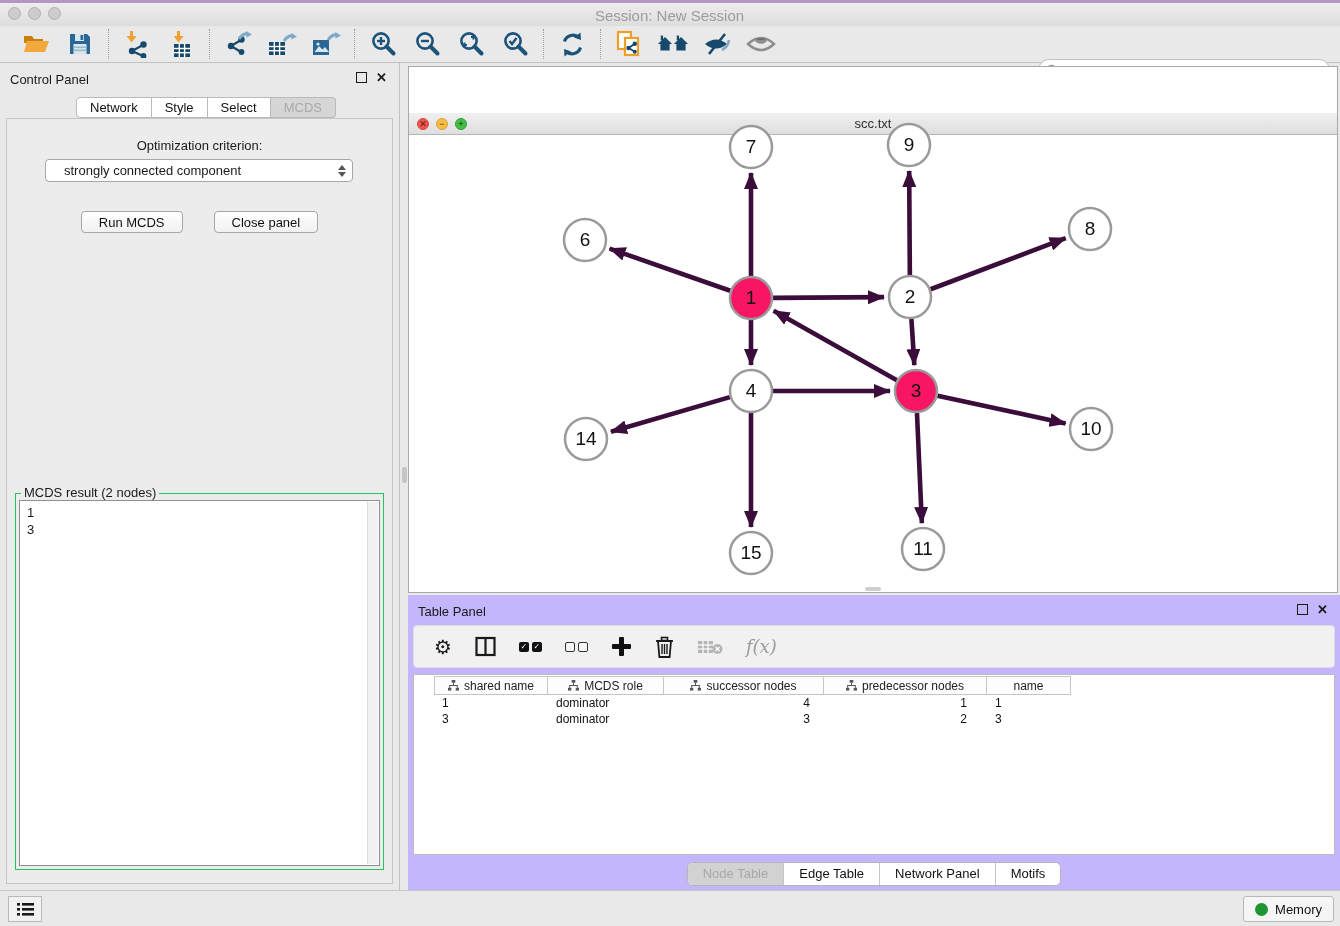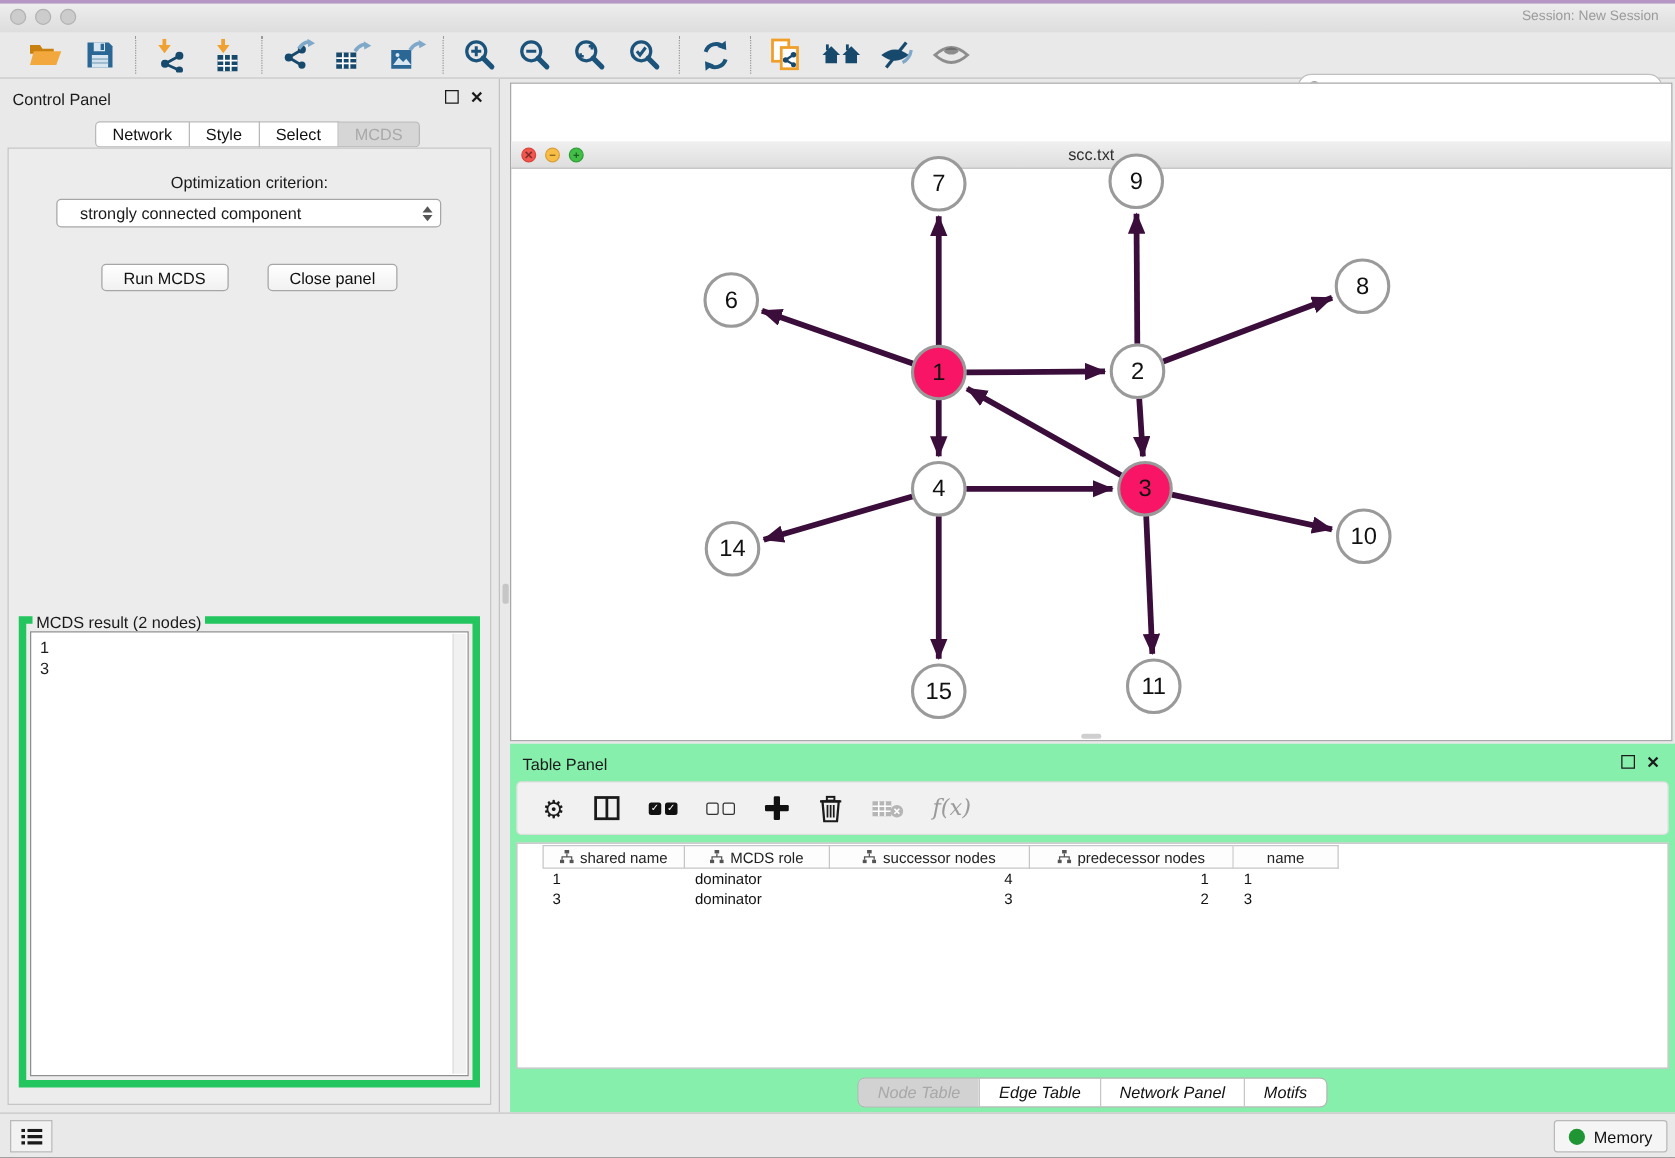--- a/index.html
+++ b/index.html
@@ -7,22 +7,22 @@
   #app {
     position:relative; width:1340px; height:926px; overflow:hidden;
     background:#e9e9e9; font-family:"Liberation Sans", sans-serif; color:#1a1a1a;
   }
   
   .top-accent { position:absolute; top:0; left:0; right:0; height:3px; background:#b495c3; }
   .titlebar { position:absolute; top:3px; left:0; right:0; height:23px;
     background:linear-gradient(#ededed,#dddddd); }
   .traffic { position:absolute; top:4px; left:8px; display:flex; gap:7px; }
   .light { width:13px; height:13px; border-radius:50%; background:#cccccc; border:1px solid #b2b2b2; }
-  .title-text { position:absolute; left:0; right:13px; top:4px; text-align:right;
-    font-size:11px; color:#9b9b9b; }
+  .title-text { position:absolute; left:0; right:1px; top:4px; text-align:center;
+    font-size:15px; color:#9b9b9b; }
   
   .toolbar { position:absolute; top:26px; left:0; right:0; height:37px;
     background:#e9e9e9; border-bottom:1px solid #c2c2c2; display:flex; align-items:center; padding-left:8px; }
   .tb-group { display:flex; align-items:center; gap:12px; padding:0 12px; }
   .tb-sep { width:0; height:30px; border-left:1px dotted #9a9a9a; }
   .tb-btn { width:32px; height:32px; display:flex; align-items:center; justify-content:center; cursor:default; }
   .search-box { position:absolute; right:10px; top:33px; width:292px; height:22px;
     background:#fff; border:1px solid #c0c0c0; border-radius:12px; display:flex; align-items:center; padding-left:7px; gap:4px; }
   .search-box input { border:none; outline:none; flex:1; font-size:12px; background:transparent; font-family:"Liberation Sans",sans-serif; }
   
@@ -44,42 +44,42 @@
   .criterion-select { position:absolute; top:40px; left:38px; width:308px; height:23px;
     background:#fff; border:1px solid #a6a6a6; border-radius:4px; display:flex; align-items:center;
     padding-left:18px; font-size:13px; }
   .stepper { margin-left:auto; margin-right:6px; display:flex; flex-direction:column; gap:2px; }
   .stepper i { width:0; height:0; border-left:4px solid transparent; border-right:4px solid transparent; display:block; }
   .stepper .up { border-bottom:5px solid #555; }
   .stepper .down { border-top:5px solid #555; }
   .btn-row { position:absolute; top:73px; left:0; right:0; display:flex; justify-content:center; gap:31px;margin-top:19px; }
   .cp-btn { height:22px; padding:0 17px; font-size:13px; background:linear-gradient(#ffffff,#f1f1f1);
     border:1px solid #a6a6a6; border-radius:4px; color:#111; font-family:"Liberation Sans",sans-serif; }
-  .result-group { position:absolute; left:8px; right:8px; top:374px; bottom:13px; border:6px solid #22c55e;padding-left:41px; }
+  .result-group { position:absolute; left:8px; right:8px; top:374px; bottom:13px; border:1px solid #22c55e;padding-left:41px; }
   .result-legend { position:absolute; top:-9px; left:5px; background:#ececec; padding:0 3px; font-size:13px; }
   .result-text { position:absolute; left:3px; right:3px; top:6px; bottom:3px; background:#fff;
     border:1px solid #8f8f8f; font-size:13px; padding:3px 0 0 7px; line-height:17px; overflow:hidden; }
   .result-scroll { position:absolute; top:1px; bottom:1px; right:1px; width:11px; background:#f1f1f1; border-left:1px solid #ddd; }
   .splitter { position:absolute; left:401px; top:63px; width:7px; bottom:36px; }
   .splitter .grip { position:absolute; top:404px; left:1px; width:5px; height:16px; background:#c6c6c6; border-radius:2px; }
   
   .network-window { position:absolute; left:408px; top:66px; right:2px; height:527px;
     background:#fff; border:1px solid #a8a8a8; }
   .nw-titlebar { position:relative; height:22px; background:linear-gradient(#f0f0f0,#dedede); border-bottom:1px solid #b5b5b5; }
   .nw-title { text-align:center; font-size:13px; line-height:21px; color:#2e2e2e;margin-top:46px; }
   .nw-lights { position:absolute; left:8px; top:5px; display:flex; gap:7px; }
   .nw-light { width:12px; height:12px; border-radius:50%; font-size:9px; line-height:11px; text-align:center;
     color:rgba(0,0,0,.5); font-weight:bold; }
   .nw-red { background:#f3564e; border:1px solid #d8443b; }
   .nw-yellow { background:#f7bd45; border:1px solid #d9a03a; }
   .nw-green { background:#41bf47; border:1px solid #2f9e38; }
   .nw-canvas { position:absolute; top:22px; left:0; right:0; bottom:0; overflow:hidden; }
   .nw-grip { position:absolute; bottom:1px; left:50%; margin-left:-8px; width:16px; height:4px; background:#cfcfcf; border-radius:2px; }
   
-  .table-panel { position:absolute; left:408px; top:595px; right:0; bottom:36px; background:#86efac; }
+  .table-panel { position:absolute; left:408px; top:595px; right:0; bottom:36px; background:#c4b5fd; }
   .tp-toolbar { position:absolute; top:30px; left:5px; right:5px; height:43px; background:#f1f1f1;
     border:1px solid #dedede; border-radius:4px; display:flex; align-items:center; gap:23px; padding-left:20px; }
   .tp-icon { display:flex; align-items:center; justify-content:center; height:24px; }
   .gear-char { font-family:"DejaVu Sans",sans-serif; font-size:20px; color:#1a1a1a; line-height:22px; }
   .chk-pair { display:flex; gap:3px; }
   .chk { width:10px; height:10px; background:#111; color:#fff; font-size:8px; line-height:10px; text-align:center; border-radius:2px; }
   .unchk { width:10px; height:10px; background:#f6f6f6; border:1.5px solid #333; border-radius:2px; }
   .fx { font-family:"DejaVu Serif",serif; font-style:italic; font-size:18px; color:#9a9a9a; }
   .tp-tablewrap { position:absolute; top:79px; left:5px; right:5px; bottom:35px; background:#fff; border:1px solid #bcbcbc; overflow:hidden; }
   .thead { display:flex; margin:1px 0 0 4px; height:19px; }
@@ -87,21 +87,21 @@
     justify-content:center; gap:5px; font-size:12px; color:#222; }
   .th:first-child { border-left-width:1px; }
   .trow { display:flex; margin-left:4px; height:16px; }
   .td { font-size:12px; line-height:16px; color:#111; white-space:nowrap; overflow:hidden; }
   .al { padding-left:8px; text-align:left; }
   .ar-s { padding-right:14px; text-align:right; }
   .ar-p { padding-right:20px; text-align:right; }
   .w0 { width:114px;margin-left:16px; } .w1 { width:116px; } .w2 { width:160px; } .w3 { width:163px; } .w4 { width:84px; }
   .tp-tabs { position:absolute; bottom:4px; left:0; right:0; display:flex; justify-content:center; }
   .tp-tabgroup { display:flex; border:1px solid #b5b5b5; border-radius:6px; overflow:hidden; background:#fff; }
-  .tp-tab { height:22px; line-height:22px; padding:0 15px; font-size:13px; color:#111; background:#fff; border-left:1px solid #c6c6c6;font-style:italic; }
+  .tp-tab { height:22px; line-height:22px; padding:0 15px; font-size:13px; color:#111; background:#fff; border-left:1px solid #c6c6c6; }
   .tp-tab:first-child { border-left:none; }
   .tp-tab.active { background:#d2d2d2; color:#a8a8a8; }
   
   .statusbar { position:absolute; left:0; right:0; bottom:0; height:36px; background:#e9e9e9; border-top:1px solid #c6c6c6; }
   .list-btn { position:absolute; left:8px; top:5px; width:34px; height:26px; background:#f2f2f2;
     border:1px solid #b9b9b9; display:flex; align-items:center; justify-content:center; }
   .memory-btn { position:absolute; right:6px; top:5px; height:26px; padding:0 11px; display:flex; align-items:center; gap:7px;
     background:#f5f5f5; border:1px solid #b9b9b9; border-radius:3px; font-size:13px; color:#111; font-family:"Liberation Sans",sans-serif;justify-content:flex-end; }
   .mem-dot { width:13px; height:13px; border-radius:50%; background:#1f9633; }
 </style>

